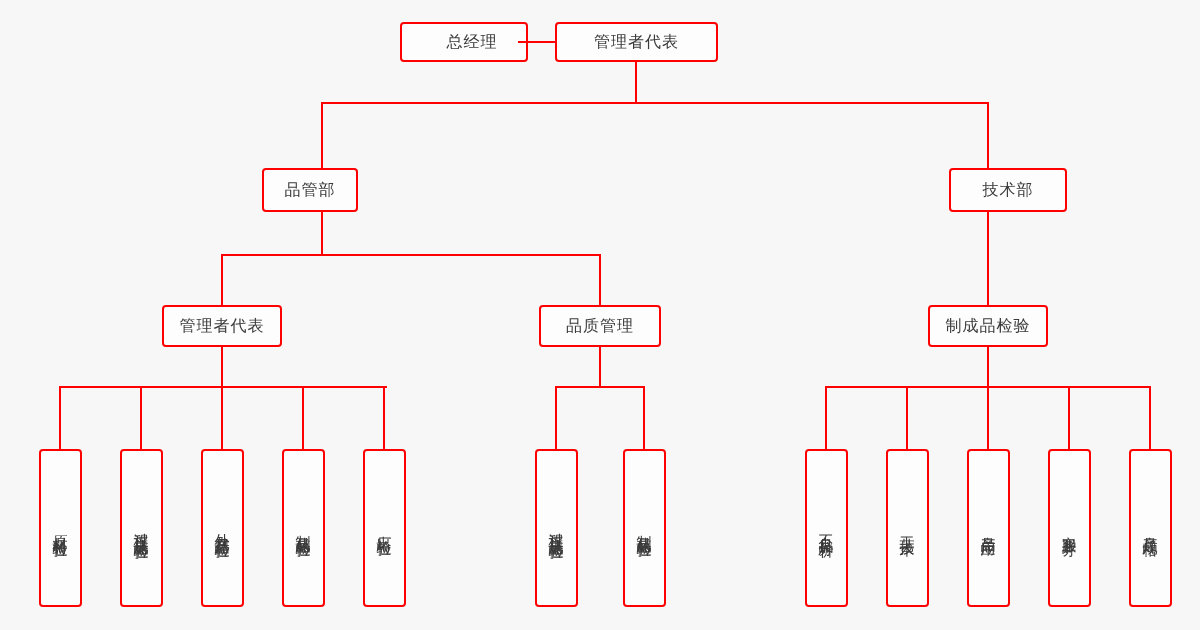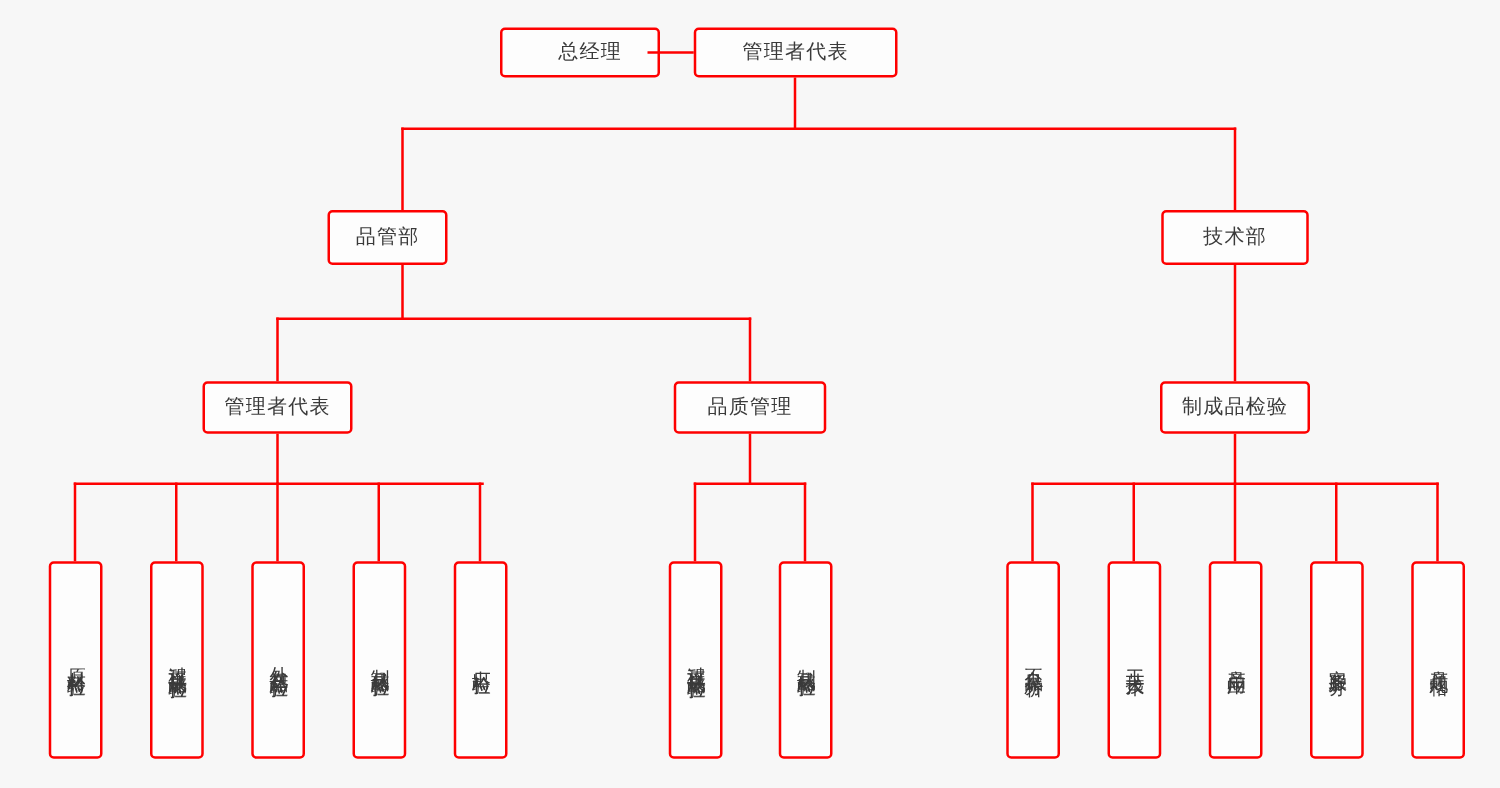--- a/index.html
+++ b/index.html
@@ -56,21 +56,21 @@
   <div class="node" style="left:400px;top:22px;width:128px;height:40px;padding-left:16px;">
     <span>总经理</span>
   </div>
   <div class="node" style="left:555px;top:22px;width:163px;height:40px;">
     <span>管理者代表</span>
   </div>
 
   <div class="node" style="left:262px;top:168px;width:96px;height:44px;">
     <span>品管部</span>
   </div>
-  <div class="node" style="left:929px;top:168px;width:118px;height:44px;">
+  <div class="node" style="left:949px;top:168px;width:118px;height:44px;">
     <span>技术部</span>
   </div>
 
   <div class="node" style="left:162px;top:305px;width:120px;height:42px;">
     <span>管理者代表</span>
   </div>
   <div class="node" style="left:539px;top:305px;width:122px;height:42px;justify-content:center;">
     <span>品质管理</span>
   </div>
   <div class="node" style="left:928px;top:305px;width:120px;height:42px;">

